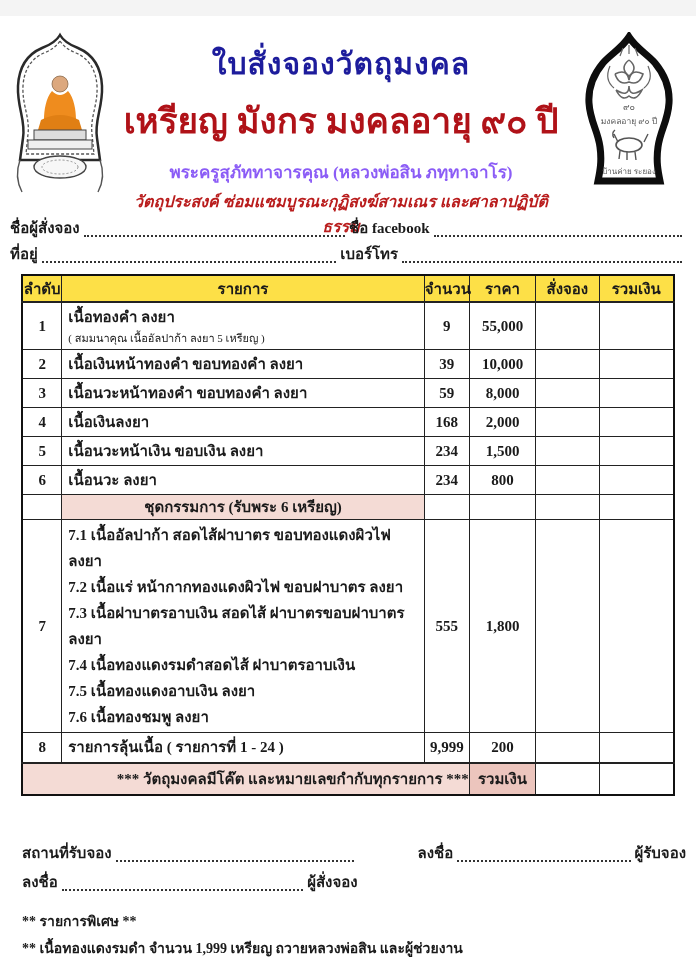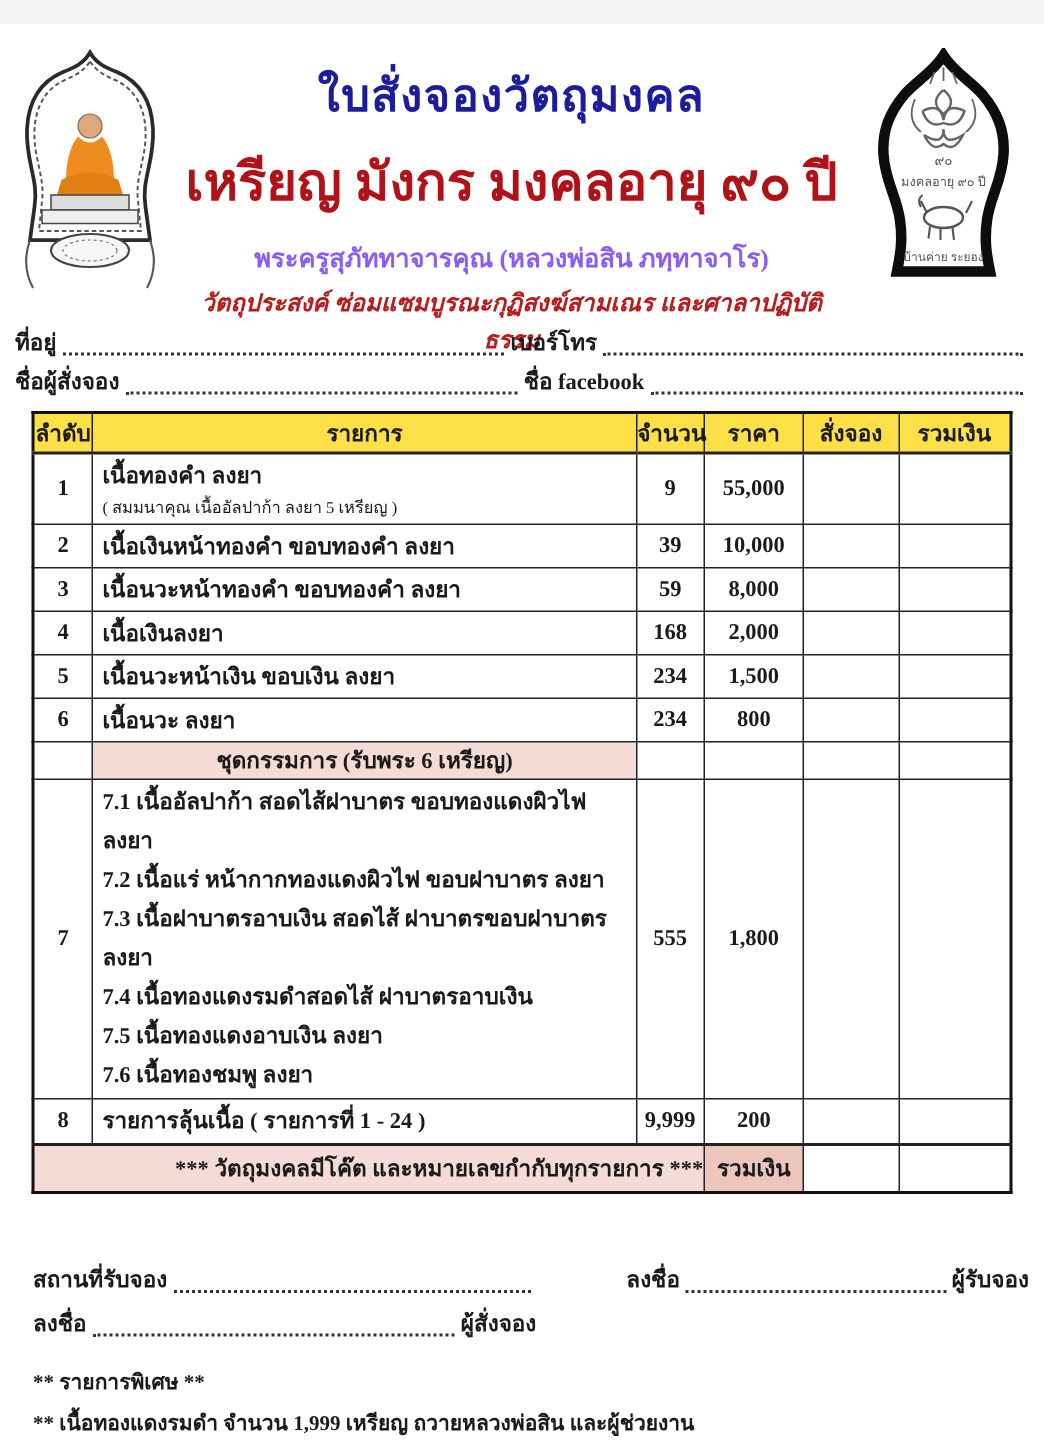--- a/index.html
+++ b/index.html
@@ -90,29 +90,29 @@
         <text x="59" y="92" text-anchor="middle" font-size="8.5" fill="#555">มงคลอายุ ๙๐ ปี</text>
         <ellipse cx="59" cy="113" rx="13" ry="7" fill="none" stroke="#555" stroke-width="1.6"></ellipse>
         <path d="M48,110 l-4,-8 m30,8 l4,-8 M50,119 l-1,8 m8,-7 l0,8 m8,-8 l1,8 M44,106 q-3,-5 1,-8" fill="none" stroke="#555" stroke-width="1.4"></path>
         <text x="59" y="142" text-anchor="middle" font-size="8" fill="#555">บ้านค่าย ระยอง</text>
       </svg>
     </div>
   </div>
 
   <div class="form-lines">
     <div class="form-line">
+      <span>ชื่อผู้สั่งจอง</span>
+      <span class="dots"></span>
+      <span>ชื่อ facebook</span>
+      <span class="dots short"></span>
+    </div>
+    <div class="form-line">
       <span>ที่อยู่</span>
       <span class="dots"></span>
       <span>เบอร์โทร</span>
-      <span class="dots short"></span>
-    </div>
-    <div class="form-line">
-      <span>ชื่อผู้สั่งจอง</span>
-      <span class="dots"></span>
-      <span>ชื่อ facebook</span>
       <span class="dots short"></span>
     </div>
   </div>
 
   <table class="order">
     <colgroup>
       <col style="width:6.1%">
         <col style="width:55.6%">
         <col style="width:6.9%">
       <col style="width:10.2%">

